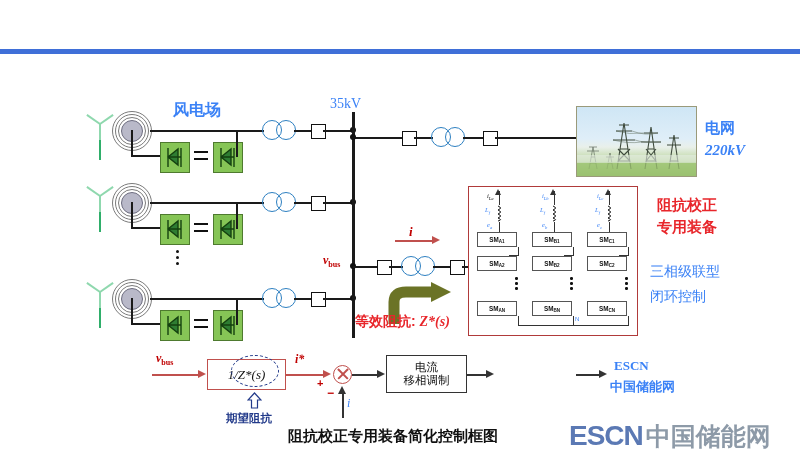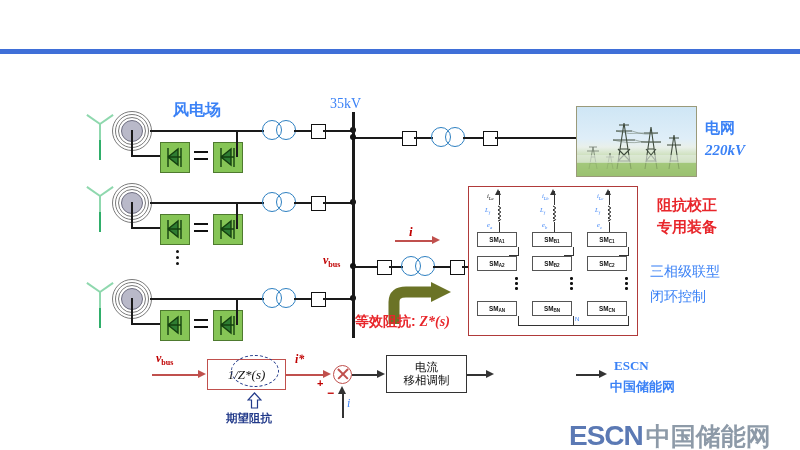--- a/index.html
+++ b/index.html
@@ -442,19 +442,20 @@
   </div>
 
   <div class="kwire h" style="left:467px;top:374px;width:22px;"></div>
   <div class="arrK" style="left:486px;top:370px;"></div>
 
   <div class="kwire h" style="left:576px;top:374px;width:26px;"></div>
   <div class="arrK" style="left:599px;top:370px;"></div>
   <div class="lbl" style="left:614px;top:358px;font-size:13px;font-weight:bold;font-family:'Liberation Serif',serif;">ESCN</div>
   <div class="lbl" style="left:610px;top:378px;font-size:13px;font-weight:bold;">中国储能网</div>
 
+  <div class="caption">阻抗校正专用装备简化控制框图</div>
 
   <div class="wm">
     <span class="e">ESCN</span>
     <span class="c">中国储能网</span>
   </div>
 
 </div>
 
 </body></html>

